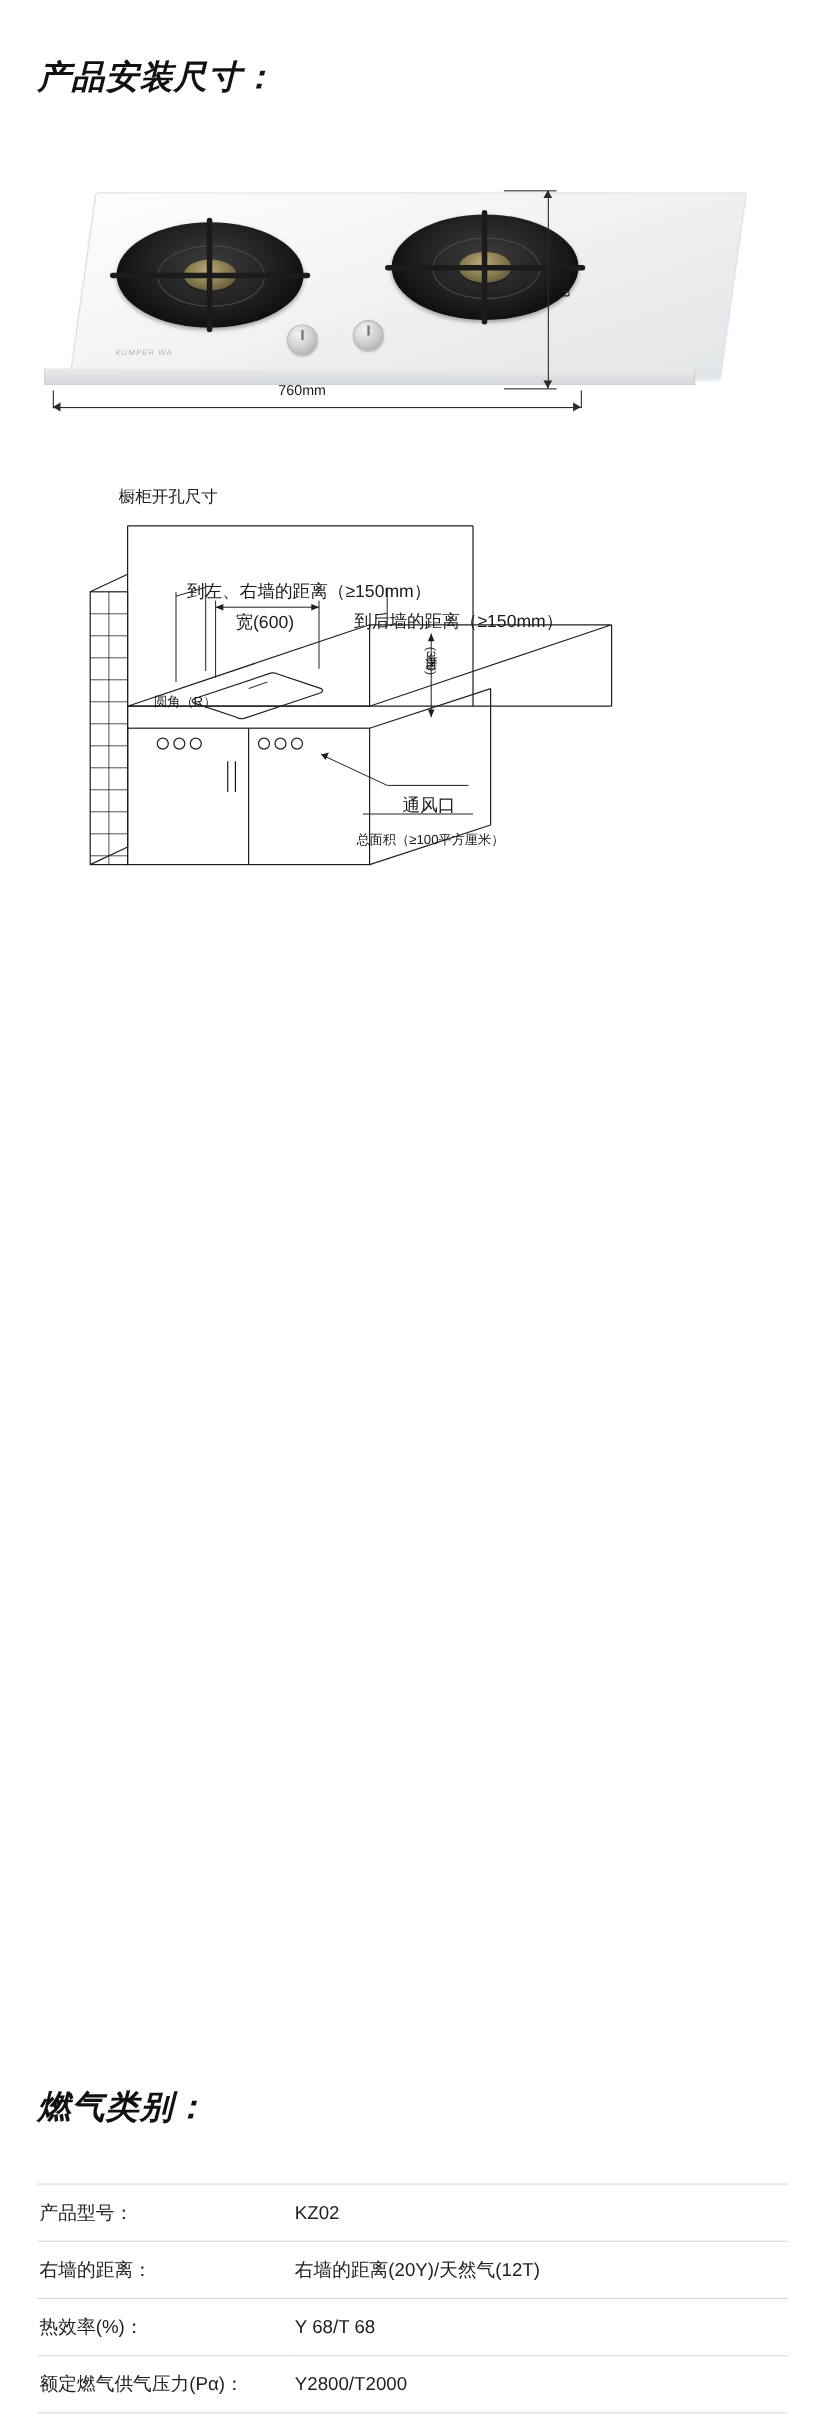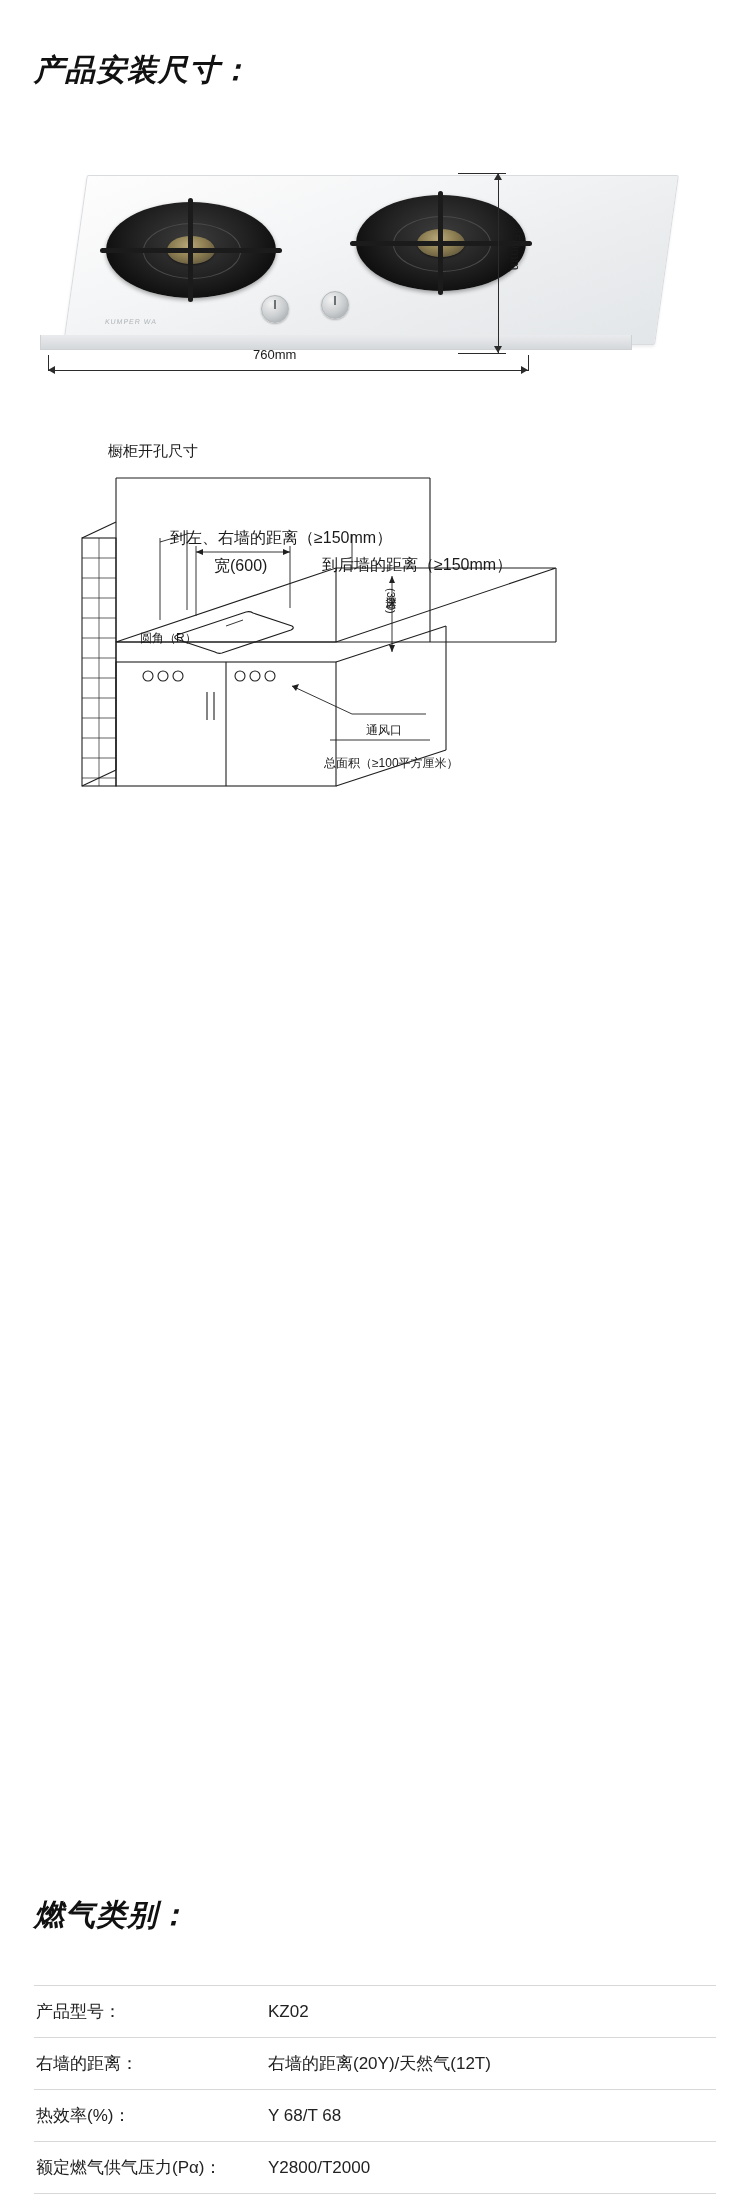--- a/index.html
+++ b/index.html
@@ -336,21 +336,21 @@
         <polygon points="292,256 299,254 296,261"></polygon>
       </g>
     </svg>
 
     
     <div class="cab-label" style="left:170px; top:98px;">到左、右墙的距离（≥150mm）</div>
     <div class="cab-label" style="left:322px; top:96px;margin-top:29px;">到后墙的距离（≥150mm）</div>
     <div class="cab-label" style="left:214px; top:126px; font-size:16px;">宽(600)</div>
     <div class="cab-label vert" style="left:383px; top:158px; font-size:11px;">进深(300)</div>
     <div class="cab-label" style="left:140px; top:200px; font-size:12px;">圆角（R）</div>
-    <div class="cab-label" style="left:366px; top:292px; font-size:12px;">通风口</div>
+    <div class="cab-label" style="left:366px; top:292px; font-size:16px;">通风口</div>
     <div class="cab-label" style="left:324px; top:325px; font-size:12px;">总面积（≥100平方厘米）</div>
   </div>
 
   <div id="params-title-wrap">
     <h2 class="section-title">燃气类别：</h2>
   </div>
 
   <table class="params-table">
     <tbody>
       <tr>

